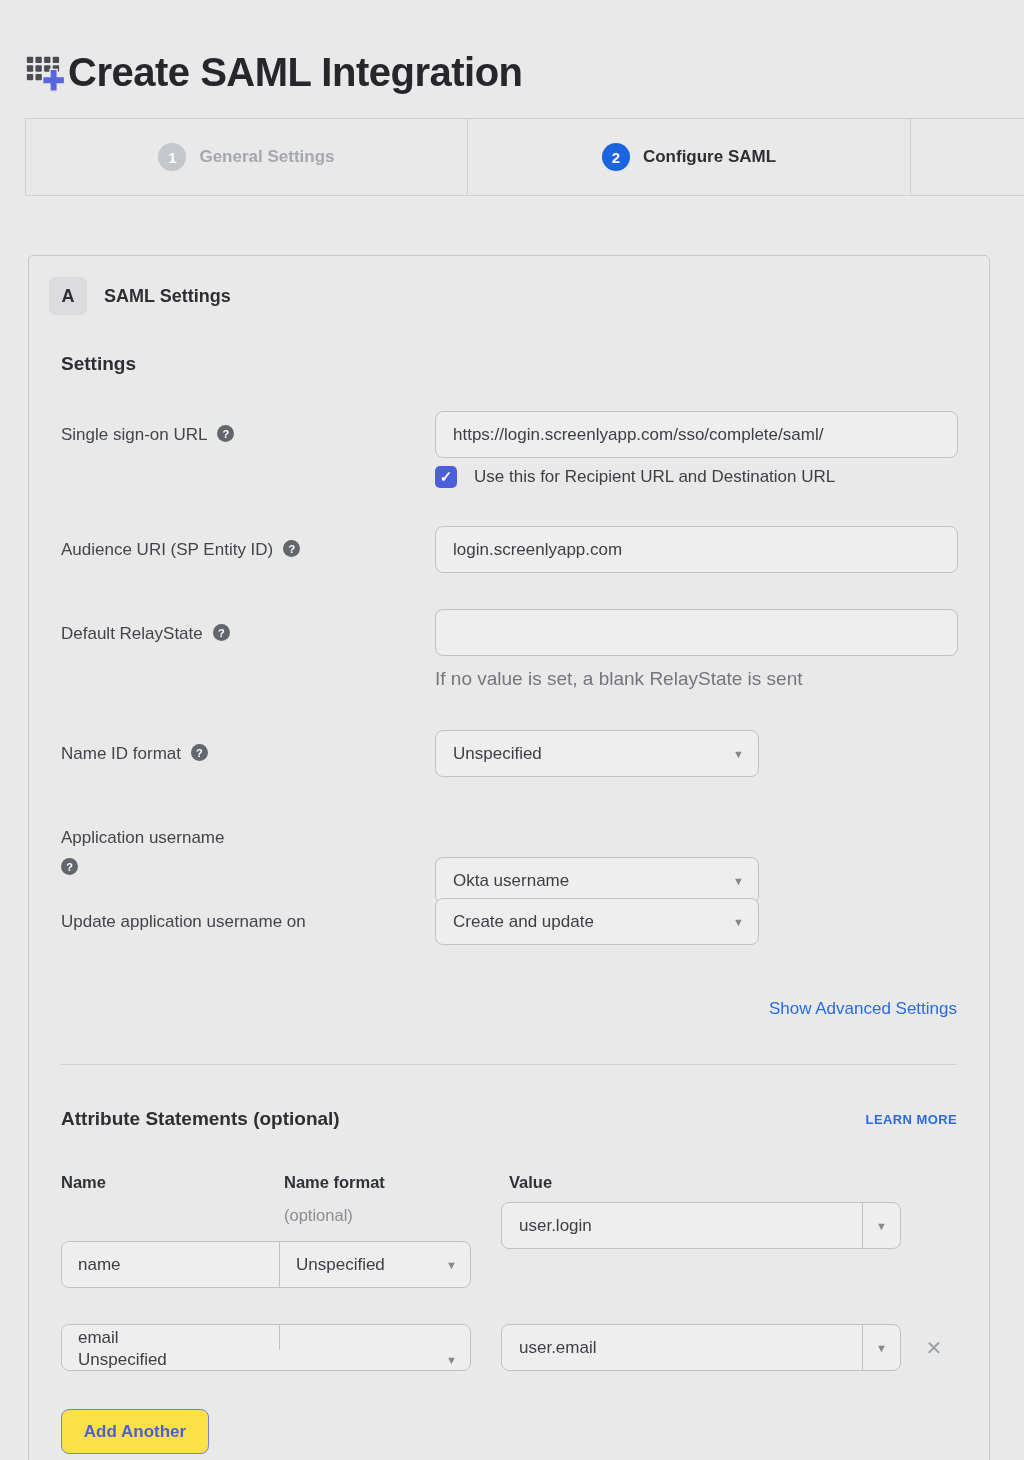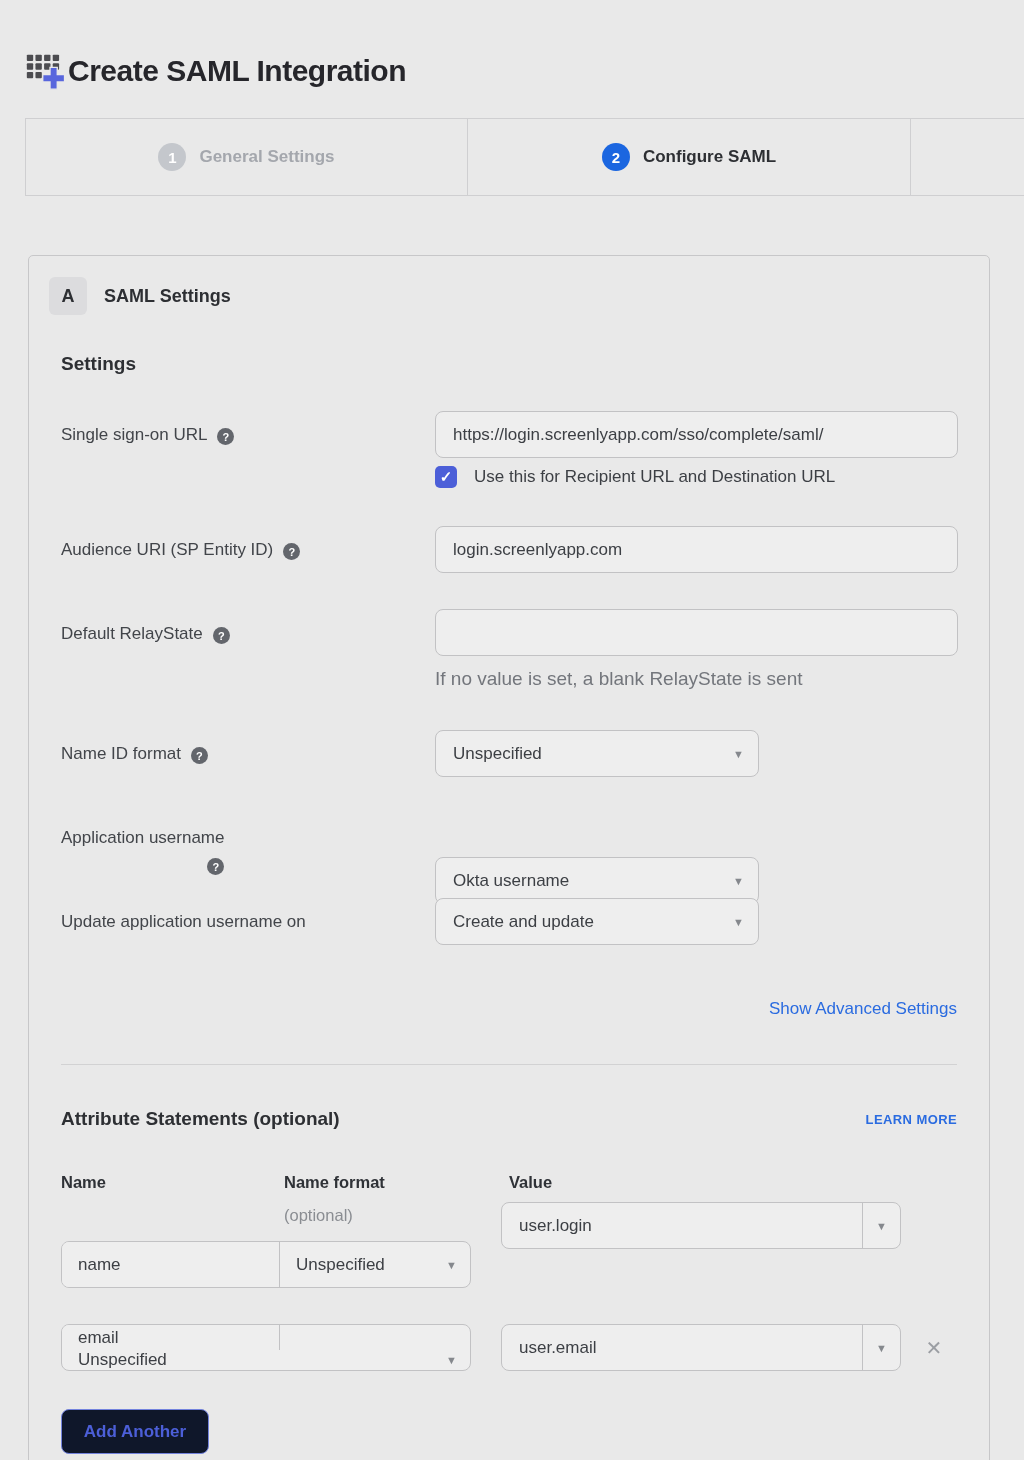--- a/index.html
+++ b/index.html
@@ -8,21 +8,21 @@
     position:relative;
     background:#e9e9e9;
     font-family:"Liberation Sans", sans-serif;
     color:#2d2f33;
     overflow:hidden;
   }
 
   
   .title-row { position:absolute; left:25px; top:50px; display:flex; align-items:center; }
   .app-icon { width:40px; height:42px; margin-right:3px; }
-  .page-title { font-size:30px; font-weight:700; color:#26262b; letter-spacing:-0.5px; }
+  .page-title { font-size:40px; font-weight:700; color:#26262b; letter-spacing:-0.5px; }
 
   
   .tabbar { position:absolute; left:25px; top:118px; width:1100px; height:78px;
             display:flex; border:1px solid #cfcfd1; background:#e9e9e9; }
   .tab { display:flex; align-items:center; justify-content:center; border-right:1px solid #cfcfd1; }
   .tab-1 { width:442px; } .tab-2 { width:443px; } .tab-3 { flex:1; border-right:none; }
   .step-circle { width:28px; height:28px; border-radius:50%; display:flex; align-items:center;
                  justify-content:center; color:#ffffff; font-size:15px; font-weight:700; margin-right:13px; }
   .step-circle.inactive { background:#c4c7cc; }
   .step-circle.active { background:#1b66e0; }
@@ -34,21 +34,21 @@
   .panel { position:absolute; left:28px; top:255px; width:962px; height:1280px;
            border:1px solid #c7c7c9; border-radius:5px; background:#e9e9e9; }
 
   .badge-a { position:absolute; left:20px; top:21px; width:38px; height:38px; background:#dcdcde;
              border-radius:6px; display:flex; align-items:center; justify-content:center;
              font-size:18px; font-weight:700; color:#2d2f33; }
   .panel-heading { position:absolute; left:75px; top:30px; font-size:18px; font-weight:700; }
 
   .section-heading { position:absolute; left:32px; font-size:19px; font-weight:700; }
 
-  .field-label { position:absolute; left:32px; display:flex; align-items:flex-end; gap:10px;
+  .field-label { position:absolute; left:32px; display:flex; align-items:flex-start; gap:10px;
                  font-size:17px; color:#42454a; }
   .help-icon { width:17px; height:17px; border-radius:50%; background:#63666c; color:#ffffff;
                font-size:11px; font-weight:700; display:inline-flex; align-items:center;
                justify-content:center; flex:0 0 auto; }
 
   .text-input { position:absolute; left:406px; width:523px; height:47px; background:#eeeeee;
                 border:1px solid #c2c2c4; border-radius:8px; padding:0 17px; font-size:17px;
                 color:#3c3f44; font-family:"Liberation Sans", sans-serif; outline:none; }
 
   .select { position:absolute; left:406px; width:324px; height:47px; background:#eeeeee;
@@ -88,21 +88,21 @@
   .value-combo { position:absolute; left:472px; width:400px; height:47px; display:flex;
                  border:1px solid #c2c2c4; border-radius:8px; background:#eeeeee; overflow:hidden; }
   .value-text { flex:1; display:flex; align-items:center; padding:0 17px; font-size:17px; color:#3c3f44; }
   .value-caret { width:38px; border-left:1px solid #c2c2c4; display:flex; align-items:center;
                  justify-content:center; cursor:pointer; }
 
   .remove-x { position:absolute; left:891px; width:28px; height:28px; display:flex; align-items:center;
               justify-content:center; font-size:20px; color:#9b9ea3; cursor:pointer; }
 
   .add-button { position:absolute; left:32px; width:148px; height:45px; border:1.5px solid #7383dd;
-                border-radius:8px; background:#0f172a; color:#4c5fd8; font-size:17px; font-weight:700;
+                border-radius:8px; background:#fde047; color:#4c5fd8; font-size:17px; font-weight:700;
                 display:flex; align-items:center; justify-content:center; cursor:pointer; }
 </style>
 </head>
 <body>
 
 <div class="title-row">
   <svg class="app-icon" viewBox="0 0 44 46">
     <g fill="#4c4c50">
       <rect x="2" y="5" width="7" height="7" rx="1"></rect>
         <rect x="11.5" y="5" width="7" height="7" rx="1"></rect>

